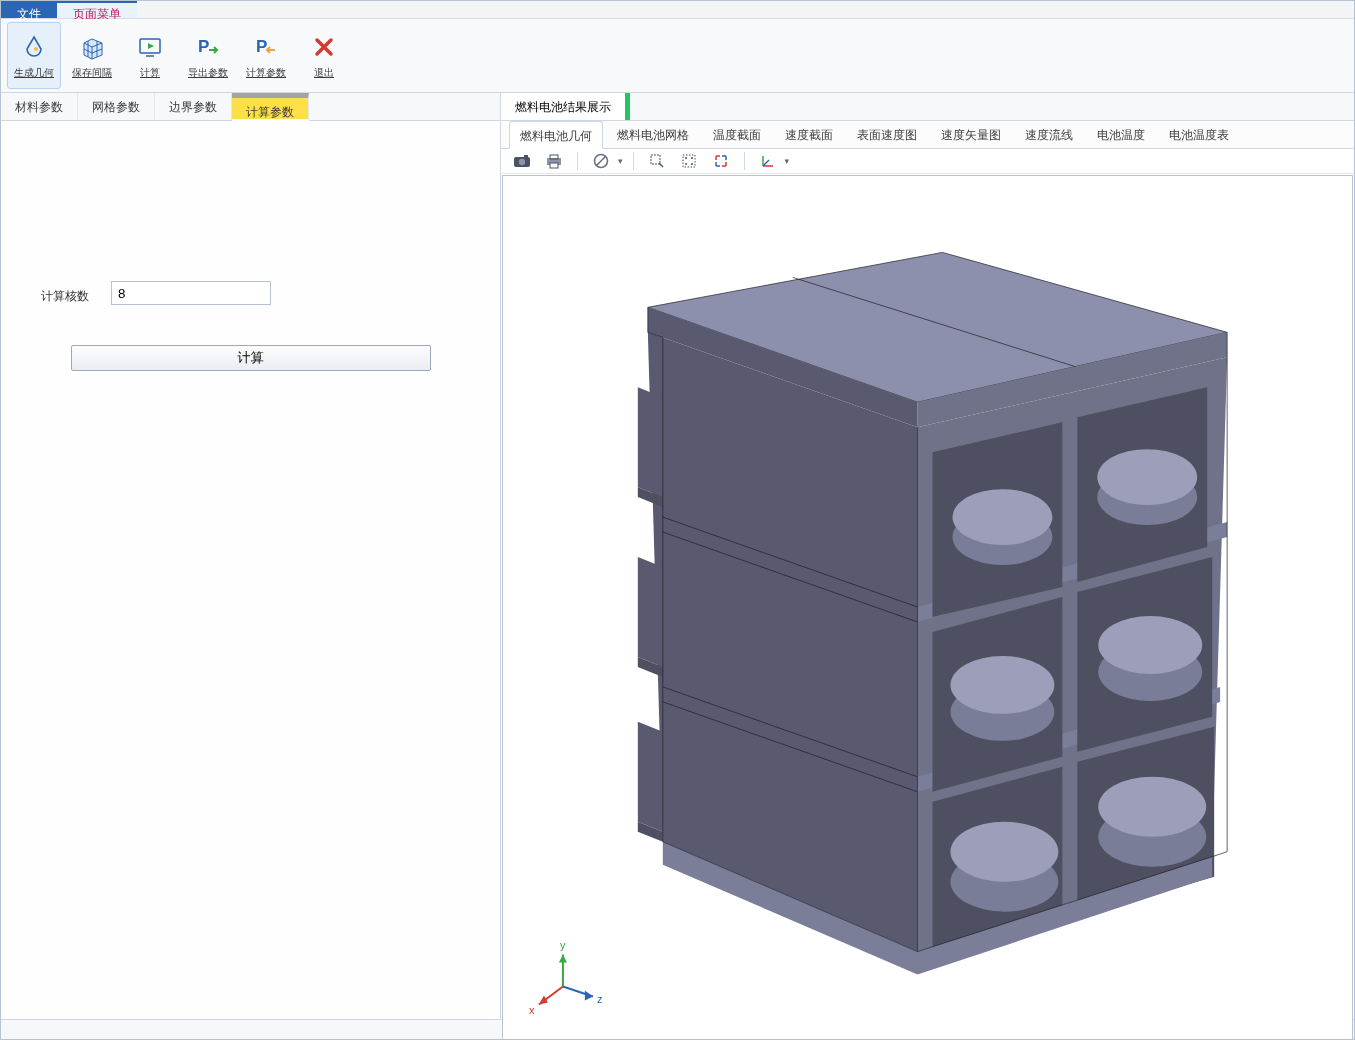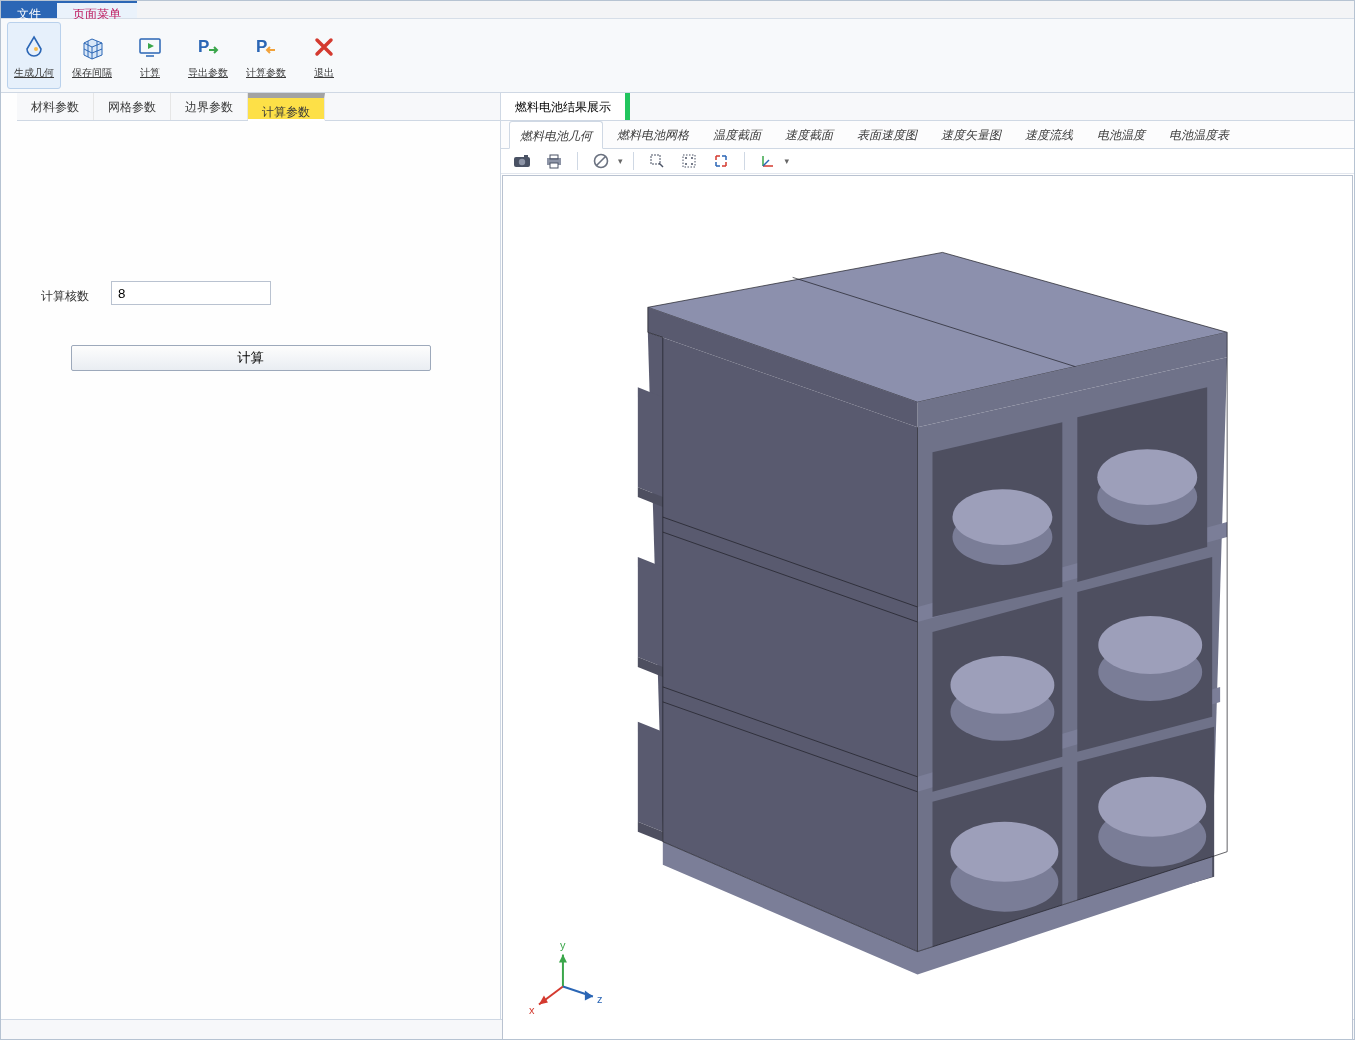--- a/index.html
+++ b/index.html
@@ -17,35 +17,35 @@
   .rb-item { width: 54px; display: flex; flex-direction: column; align-items: center; justify-content: center; gap: 4px; border-radius: 3px; padding: 3px 0; }
   .rb-item.selected { background: #e6f0fb; border: 1px solid #b9d1ec; }
   .rb-item .ic { width: 30px; height: 30px; display: flex; align-items: center; justify-content: center; }
   .rb-item .lb { font-size: 10px; color: #3b3b3b; text-decoration: underline; }
 
   
   .content { flex: 1; display: flex; min-height: 0; }
 
   
   .left { width: 500px; border-right: 1px solid #cfd8e4; display: flex; flex-direction: column; background: #fefefe; }
-  .ltabs { height: 28px; display: flex; border-bottom: 1px solid #cfd8e4; background: #f7f8fa; margin-left: 16px; }
+  .ltabs { height: 28px; display: flex; border-bottom: 1px solid #cfd8e4; background: #f7f8fa; }
   .ltab { padding: 6px 14px; color: #3b3b3b; border-right: 1px solid #e6e6e6; }
   .ltab.active { background: #fde047; border-bottom: 2px solid #fff; margin-bottom: -1px; border-top: 5px solid #a3a3a3; }
   .lbody { flex: 1; padding: 20px 40px; }
   .form { margin-top: 140px; }
   .frow { display: flex; align-items: flex-end; margin-bottom: 40px; }
   .frow label { width: 70px; text-align: left; color: #333; }
   .frow input { width: 160px; height: 24px; border: 1px solid #b9c2d0; padding: 2px 6px; }
   .calc-btn { display: block; width: 360px; height: 26px; margin: 30px auto 0; border: 1px solid #9da9bb; background: linear-gradient(#fdfdfd,#e9edf2); border-radius: 2px; text-align: center; line-height: 24px; }
 
   
   .right { flex: 1; display: flex; flex-direction: column; }
   .rtabs-outer { height: 28px; display: flex; border-bottom: 1px solid #cfd8e4; background: #f7f8fa; }
   .rtab-outer { padding: 6px 14px; border-right: 5px solid #22c55e; background: #fff; }
-  .rtabs-inner { height: 28px; display: flex; border-bottom: 1px solid #cfd8e4; background: #fcfcfd; gap: 4px; padding-left: 8px; font-style: italic; }
+  .rtabs-inner { height: 28px; display: flex; border-bottom: 1px solid #cfd8e4; background: #fcfcfd; gap: 4px; padding-left: 8px; }
   .rtab-inner { padding: 6px 10px; color: #3b3b3b; }
   .rtab-inner.active { background: #fff; border: 1px solid #cfd8e4; border-bottom: 1px solid #fff; margin-bottom: -1px; border-radius: 3px 3px 0 0; }
 
   .viewer-toolbar { height: 32px; display: flex; align-items: center; gap: 6px; padding: 0 8px; border-bottom: 1px solid #e3e7ee; }
   .vt-btn { width: 26px; height: 24px; display: flex; align-items: center; justify-content: center; border-radius: 3px; }
   .vt-sep { width: 1px; height: 18px; background: #cfd8e4; margin: 0 4px; }
   .vt-dd { font-size: 9px; color: #666; margin-left: -2px; }
 
   .viewport { flex: 1; background: #fff; position: relative; border: 1px solid #b9c2d0; margin: 1px; }
 

